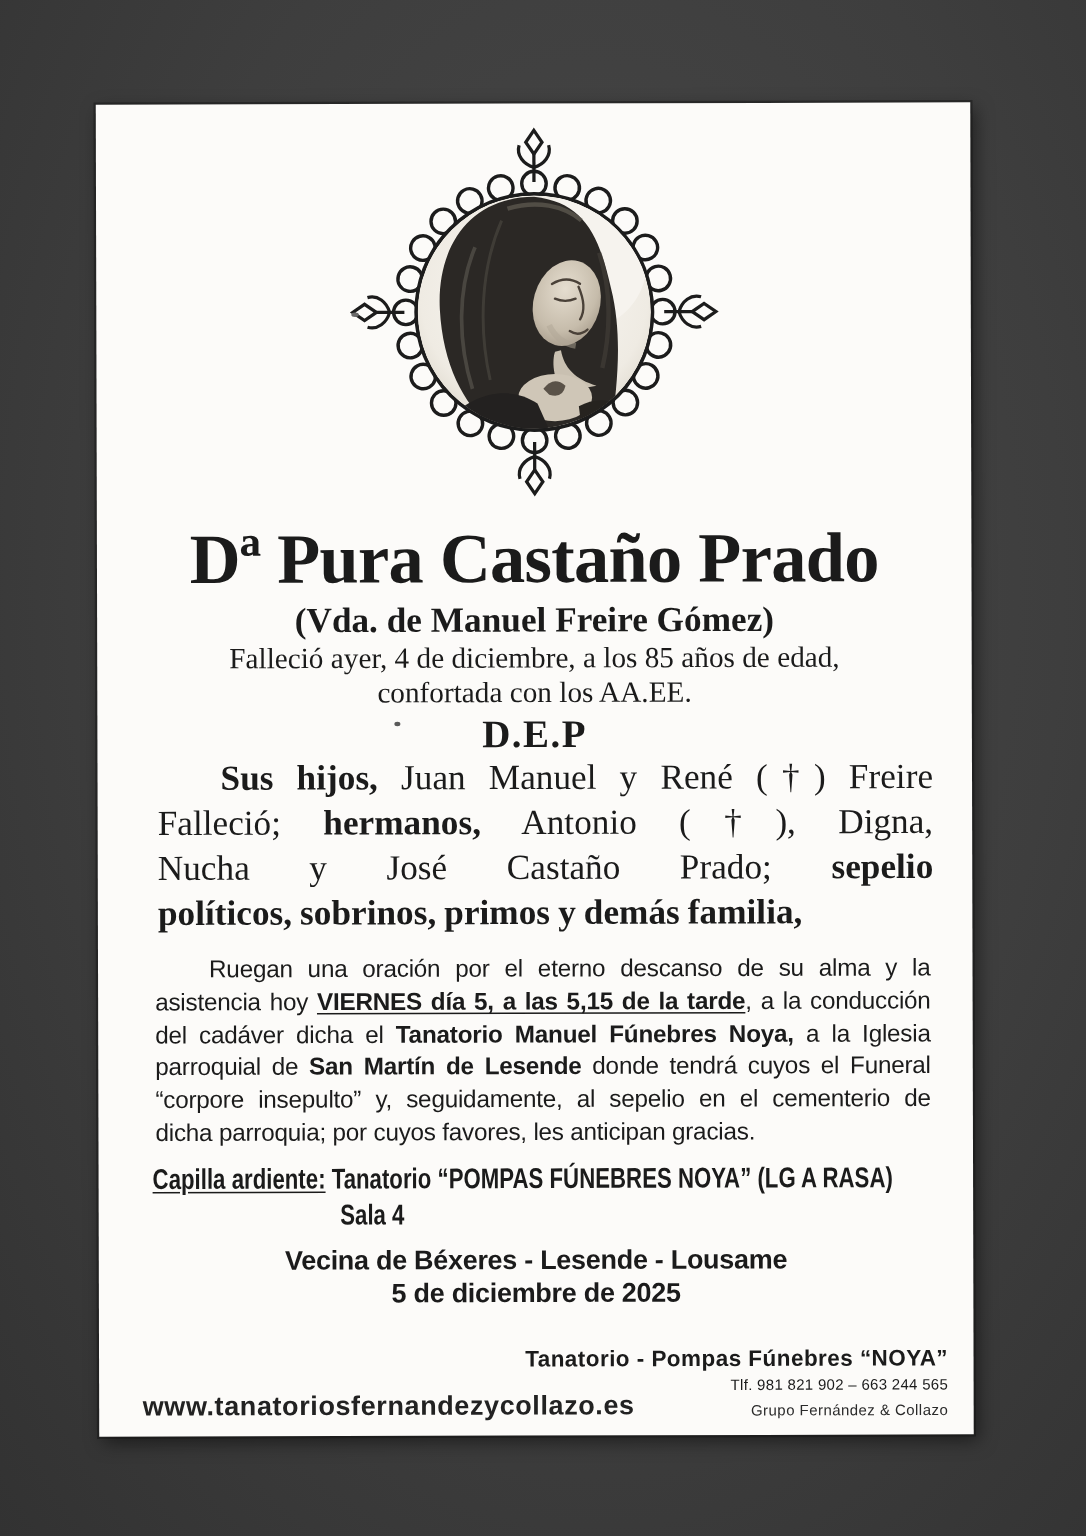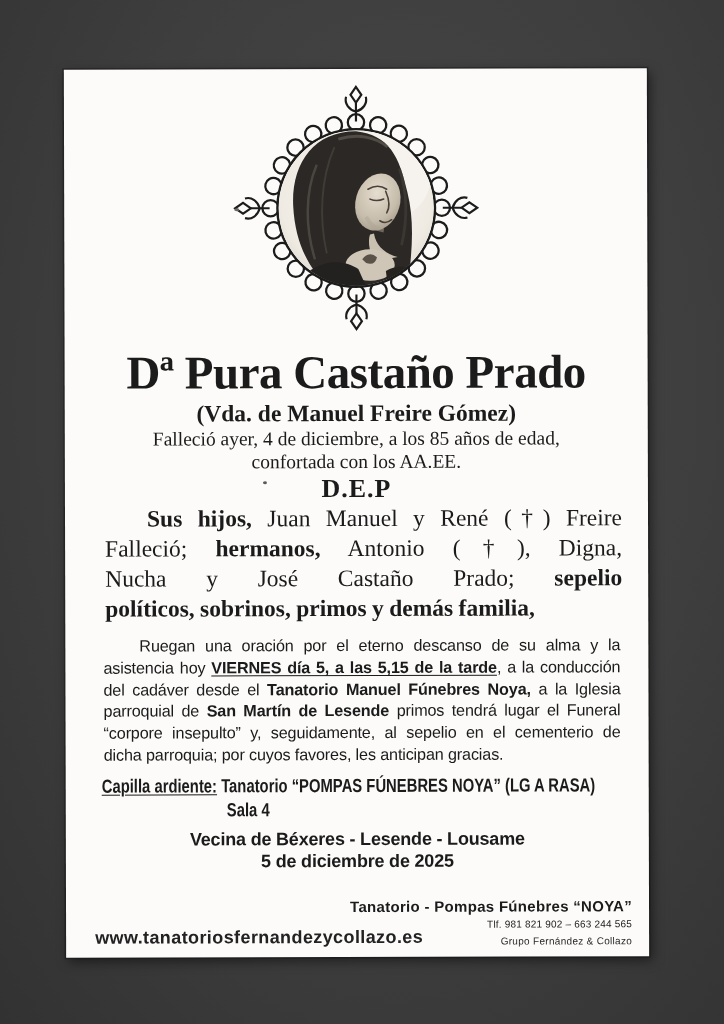--- a/index.html
+++ b/index.html
@@ -185,22 +185,22 @@
     <div class="family">
         <div class="jline indent"><span class="b">Sus hijos,</span><span> Juan Manuel y René (†) Freire</span></div>
         <div class="jline"><span>Falleció; </span><span class="b">hermanos,</span><span> Antonio (†), Digna,</span></div>
         <div class="jline"><span>Nucha y José Castaño Prado; </span><span class="b">sepelio</span></div>
         <div class="jline last"><span class="b">políticos, sobrinos, primos y demás familia,</span></div>
       </div>
 
     <div class="request">
         <div class="jline indent"><span>Ruegan una oración por el eterno descanso de su alma y la</span></div>
         <div class="jline"><span>asistencia hoy </span><span class="b u">VIERNES día 5, a las 5,15 de la tarde</span><span>, a la conducción</span></div>
-        <div class="jline"><span>del cadáver desde el </span><span class="b">Tanatorio Manuel Fúnebres Noya,</span><span> a la Iglesia</span></div>
-        <div class="jline"><span>parroquial de </span><span class="b">San Martín de Lesende</span><span> primos tendrá lugar el Funeral</span></div>
+        <div class="jline"><span>del cadáver dicha el </span><span class="b">Tanatorio Manuel Fúnebres Noya,</span><span> a la Iglesia</span></div>
+        <div class="jline"><span>parroquial de </span><span class="b">San Martín de Lesende</span><span> donde tendrá cuyos el Funeral</span></div>
         <div class="jline"><span>“corpore insepulto” y, seguidamente, al sepelio en el cementerio de</span></div>
         <div class="jline last"><span>dicha parroquia; por cuyos favores, les anticipan gracias.</span></div>
       </div>
 
     <div class="chapel">
       <span class="cond"><span class="u">Capilla ardiente:</span><span> Tanatorio “POMPAS FÚNEBRES NOYA” (LG A RASA)</span></span>
       <div class="sala-line">
         <span class="cond">Sala 4</span>
       </div>
     </div>

